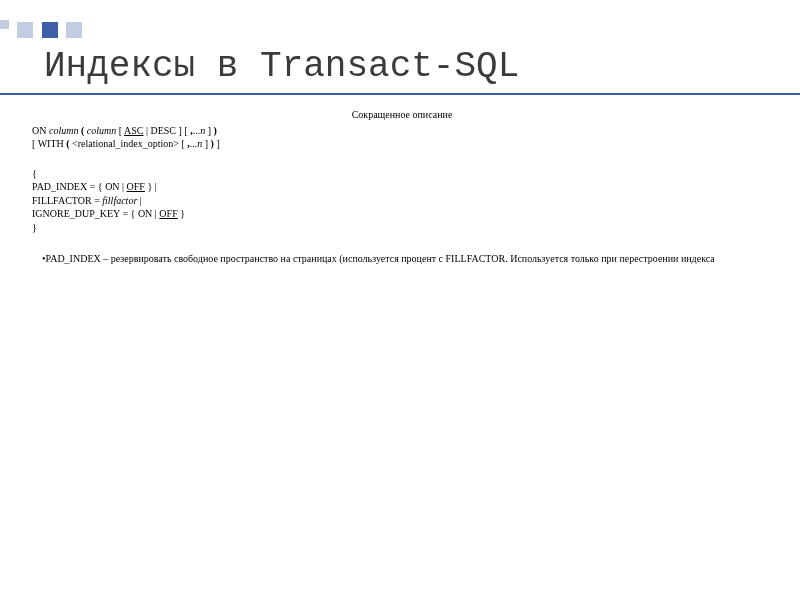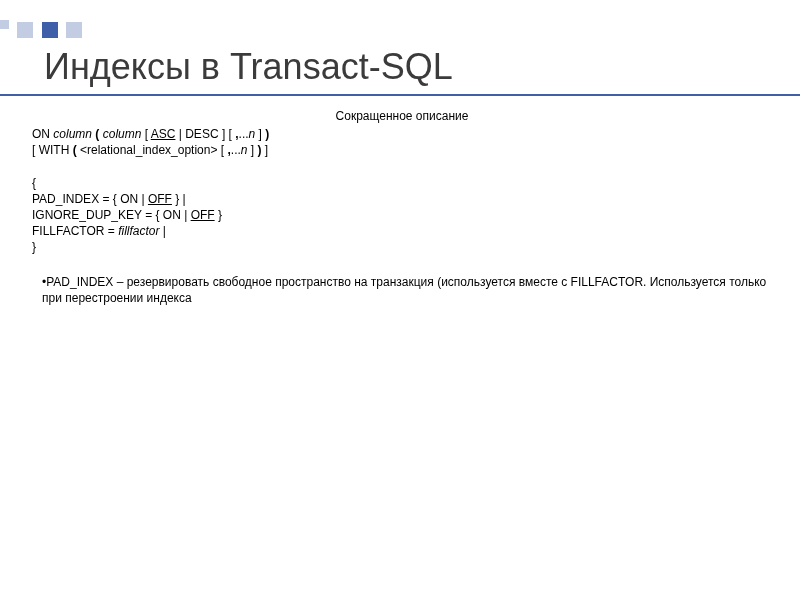--- a/index.html
+++ b/index.html
@@ -34,34 +34,36 @@
     vertical-align: top;
     margin-top: -2px;
   }
   .title-bar {
     position: absolute;
     top: 46px;
     left: 0;
     right: 0;
     border-bottom: 2px solid #3f5fa8;
     padding: 0 8px 6px 44px;
+    font-family: Liberation Mono, monospace;
   }
   .title-bar h1 {
     font-size: 36px;
     font-weight: normal;
     color: #3b3b3b;
   }
   .content {
     position: absolute;
     top: 108px;
     left: 32px;
     right: 28px;
-    font-size: 12px;
+    font-size: 10px;
     color: #000;
     line-height: 1.35;
+    font-family: Liberation Serif, serif;
   }
   .subtitle {
     text-align: center;
     margin-bottom: 2px;
   }
   .syntax {
     margin-bottom: 16px;
   }
   .syntax .line { white-space: normal; }
   .italic { font-style: italic; }
@@ -99,25 +101,25 @@
       <span>[ WITH </span><span class="bold">(</span><span> &lt;relational_index_option&gt; [ </span><span class="bold">,</span><span>...</span><span class="italic">n</span><span> ] </span><span class="bold">)</span><span> ]</span>
     </div>
   </div>
 
   <div class="option-block">
     <div>{</div>
     <div>
       <span>PAD_INDEX = { ON | </span><span class="und">OFF</span><span> }   |</span>
     </div>
     <div>
-      <span>IGNORE_DUP_KEY = { ON | </span><span class="und">OFF</span><span> }</span>
+      <span>FILLFACTOR = </span><span class="italic">fillfactor</span><span>   |</span>
     </div>
     <div>
-      <span>FILLFACTOR = </span><span class="italic">fillfactor</span><span>   |</span>
+      <span>IGNORE_DUP_KEY = { ON | </span><span class="und">OFF</span><span> }</span>
     </div>
     <div>}</div>
   </div>
 
   <div class="bullets">
-    <div class="bline">•<span>PAD_INDEX – </span><span>резервировать свободное пространство на транзакция (используется вместе с FILLFACTOR. Используется только при перестроении индекса</span></div>
+    <div class="bline">•<span>PAD_INDEX – </span><span>резервировать свободное пространство на страницах (используется процент с FILLFACTOR. Используется только при перестроении индекса</span></div>
   </div>
 
 </div>
 
 </body></html>

